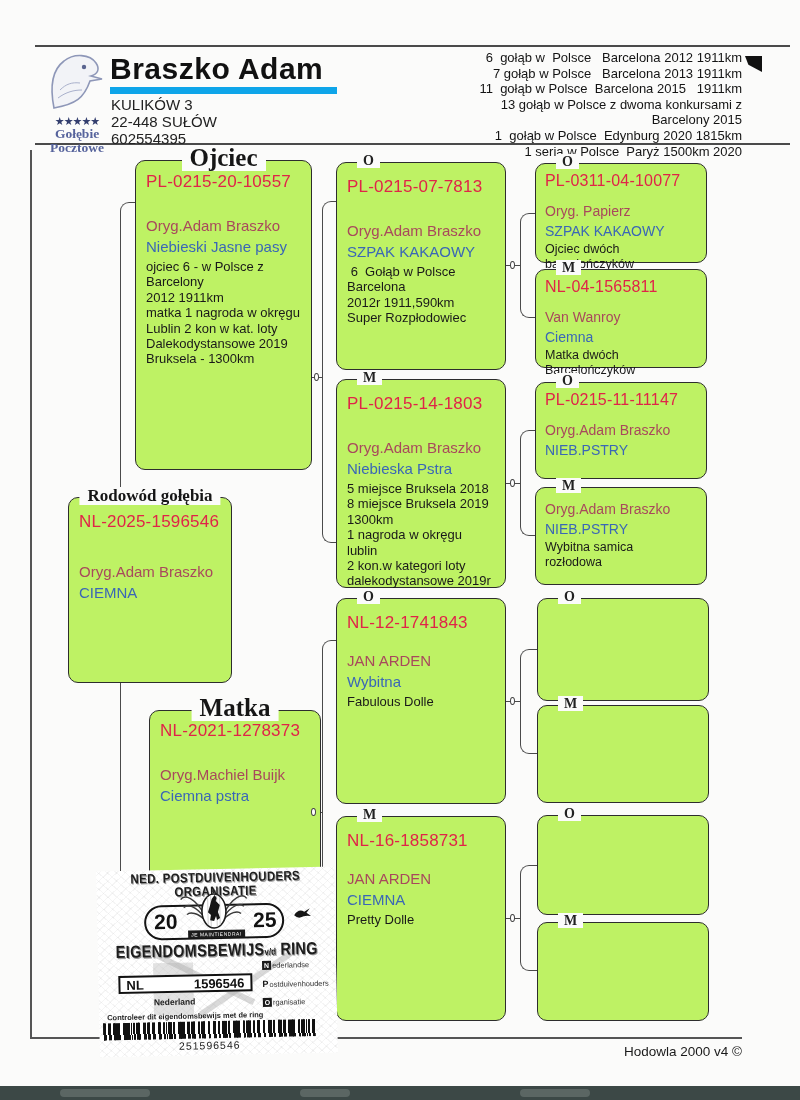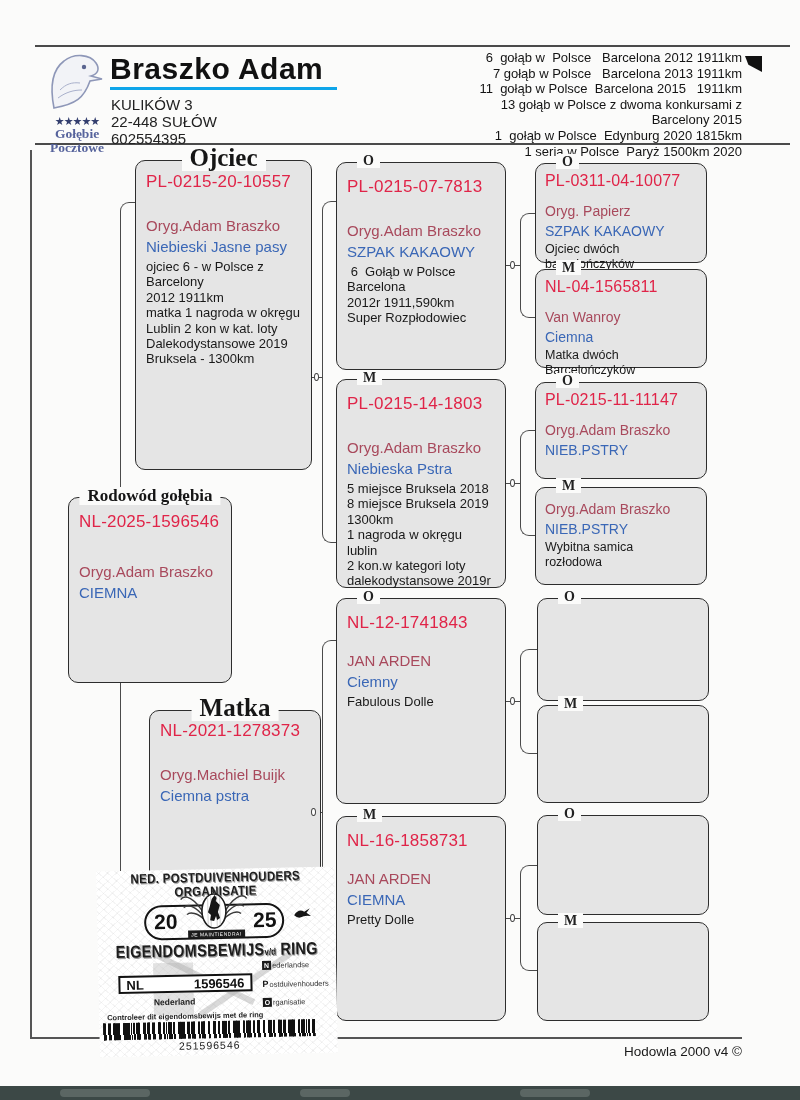--- a/index.html
+++ b/index.html
@@ -10,29 +10,29 @@
     font-family:"Liberation Sans", sans-serif; color:#1c1c1c;
   }
   .hline { position:absolute; border-top:2px solid #4a4a4a; height:0; }
   .thinline { position:absolute; background:#555; }
 
   
   #logo { position:absolute; left:42px; top:50px; width:70px; text-align:center; }
   #logo .stars { font-size:11px; letter-spacing:-1px; color:#333e6e; line-height:11px; }
   #logo .orgname { font-family:"Liberation Serif", serif; font-weight:bold; font-size:13.5px; color:#56639c; line-height:13.5px; }
   #breeder-name { position:absolute; left:110px; top:52px; font-size:30px; font-weight:bold; color:#111;
-                  border-bottom:3px solid #0ea5e9; padding:0 14px 1px 0; letter-spacing:.5px; }
+                  border-bottom:7px solid #0ea5e9; padding:0 14px 1px 0; letter-spacing:.5px; }
   #address { position:absolute; left:111px; top:96px; font-size:15px; line-height:17px; color:#222; }
   #achievements { position:absolute; right:58px; top:50px; text-align:right; font-size:13px; line-height:15.6px; color:#141414; }
   #achievements div { white-space:pre; }
   #scan-mark { position:absolute; left:745px; top:56px; width:17px; height:16px; background:#111;
                clip-path:polygon(100% 0, 100% 100%, 20% 55%, 0 0); }
 
   
-  .box { position:absolute; background:#e5e5e5; border:1.6px solid #2d2d2d; border-radius:10px; z-index:2; }
+  .box { position:absolute; background:#bef264; border:1.6px solid #2d2d2d; border-radius:10px; z-index:2; }
   .box-title { position:absolute; top:-16px; left:50%; transform:translateX(-50%); background:#fbfbfa;
                padding:0 8px; font-family:"Liberation Serif", serif; font-weight:bold; font-size:25px;
                line-height:26px; color:#161616; white-space:nowrap; }
   .box-title.small { font-size:17px; top:-11px; line-height:18px; }
   .box-label { position:absolute; top:-10px; left:20px; background:#fbfbfa; padding:0 6px;
                font-family:"Liberation Serif", serif; font-weight:bold; font-size:14px; line-height:15px; color:#222; }
   .ring  { color:#e02448; font-weight:normal; font-size:17px; padding:14px 10px 0 10px; letter-spacing:.2px; }
   .owner { color:#a8495c; font-size:15px; line-height:19px; padding:0 10px; margin-top:24px; }
   .breed { color:#3a67b6; font-size:15px; line-height:19px; padding:0 10px; margin-top:2px; }
   .notes { color:#191919; font-size:13px; line-height:15.4px; padding:3px 10px 0 10px; white-space:pre-wrap; }
@@ -195,21 +195,21 @@
 8 miejsce Bruksela 2019
 1300km
 1 nagroda w okręgu lublin
 2 kon.w kategori loty
 dalekodystansowe 2019r</div>
   </div>
   <div class="box mbox" style="left:336px;top:598px;width:170px;height:206px;">
     <span class="box-label">O</span>
     <div class="ring">NL-12-1741843</div>
     <div class="owner" style="margin-top:18px;">JAN ARDEN</div>
-    <div class="breed">Ciemny</div>
+    <div class="breed">Wybitna</div>
     <div class="notes">Fabulous Dolle</div>
   </div>
   <div class="box mbox" style="left:336px;top:816px;width:170px;height:205px;">
     <span class="box-label">M</span>
     <div class="ring">NL-16-1858731</div>
     <div class="owner" style="margin-top:18px;">JAN ARDEN</div>
     <div class="breed">CIEMNA</div>
     <div class="notes">Pretty Dolle</div>
   </div>
 

